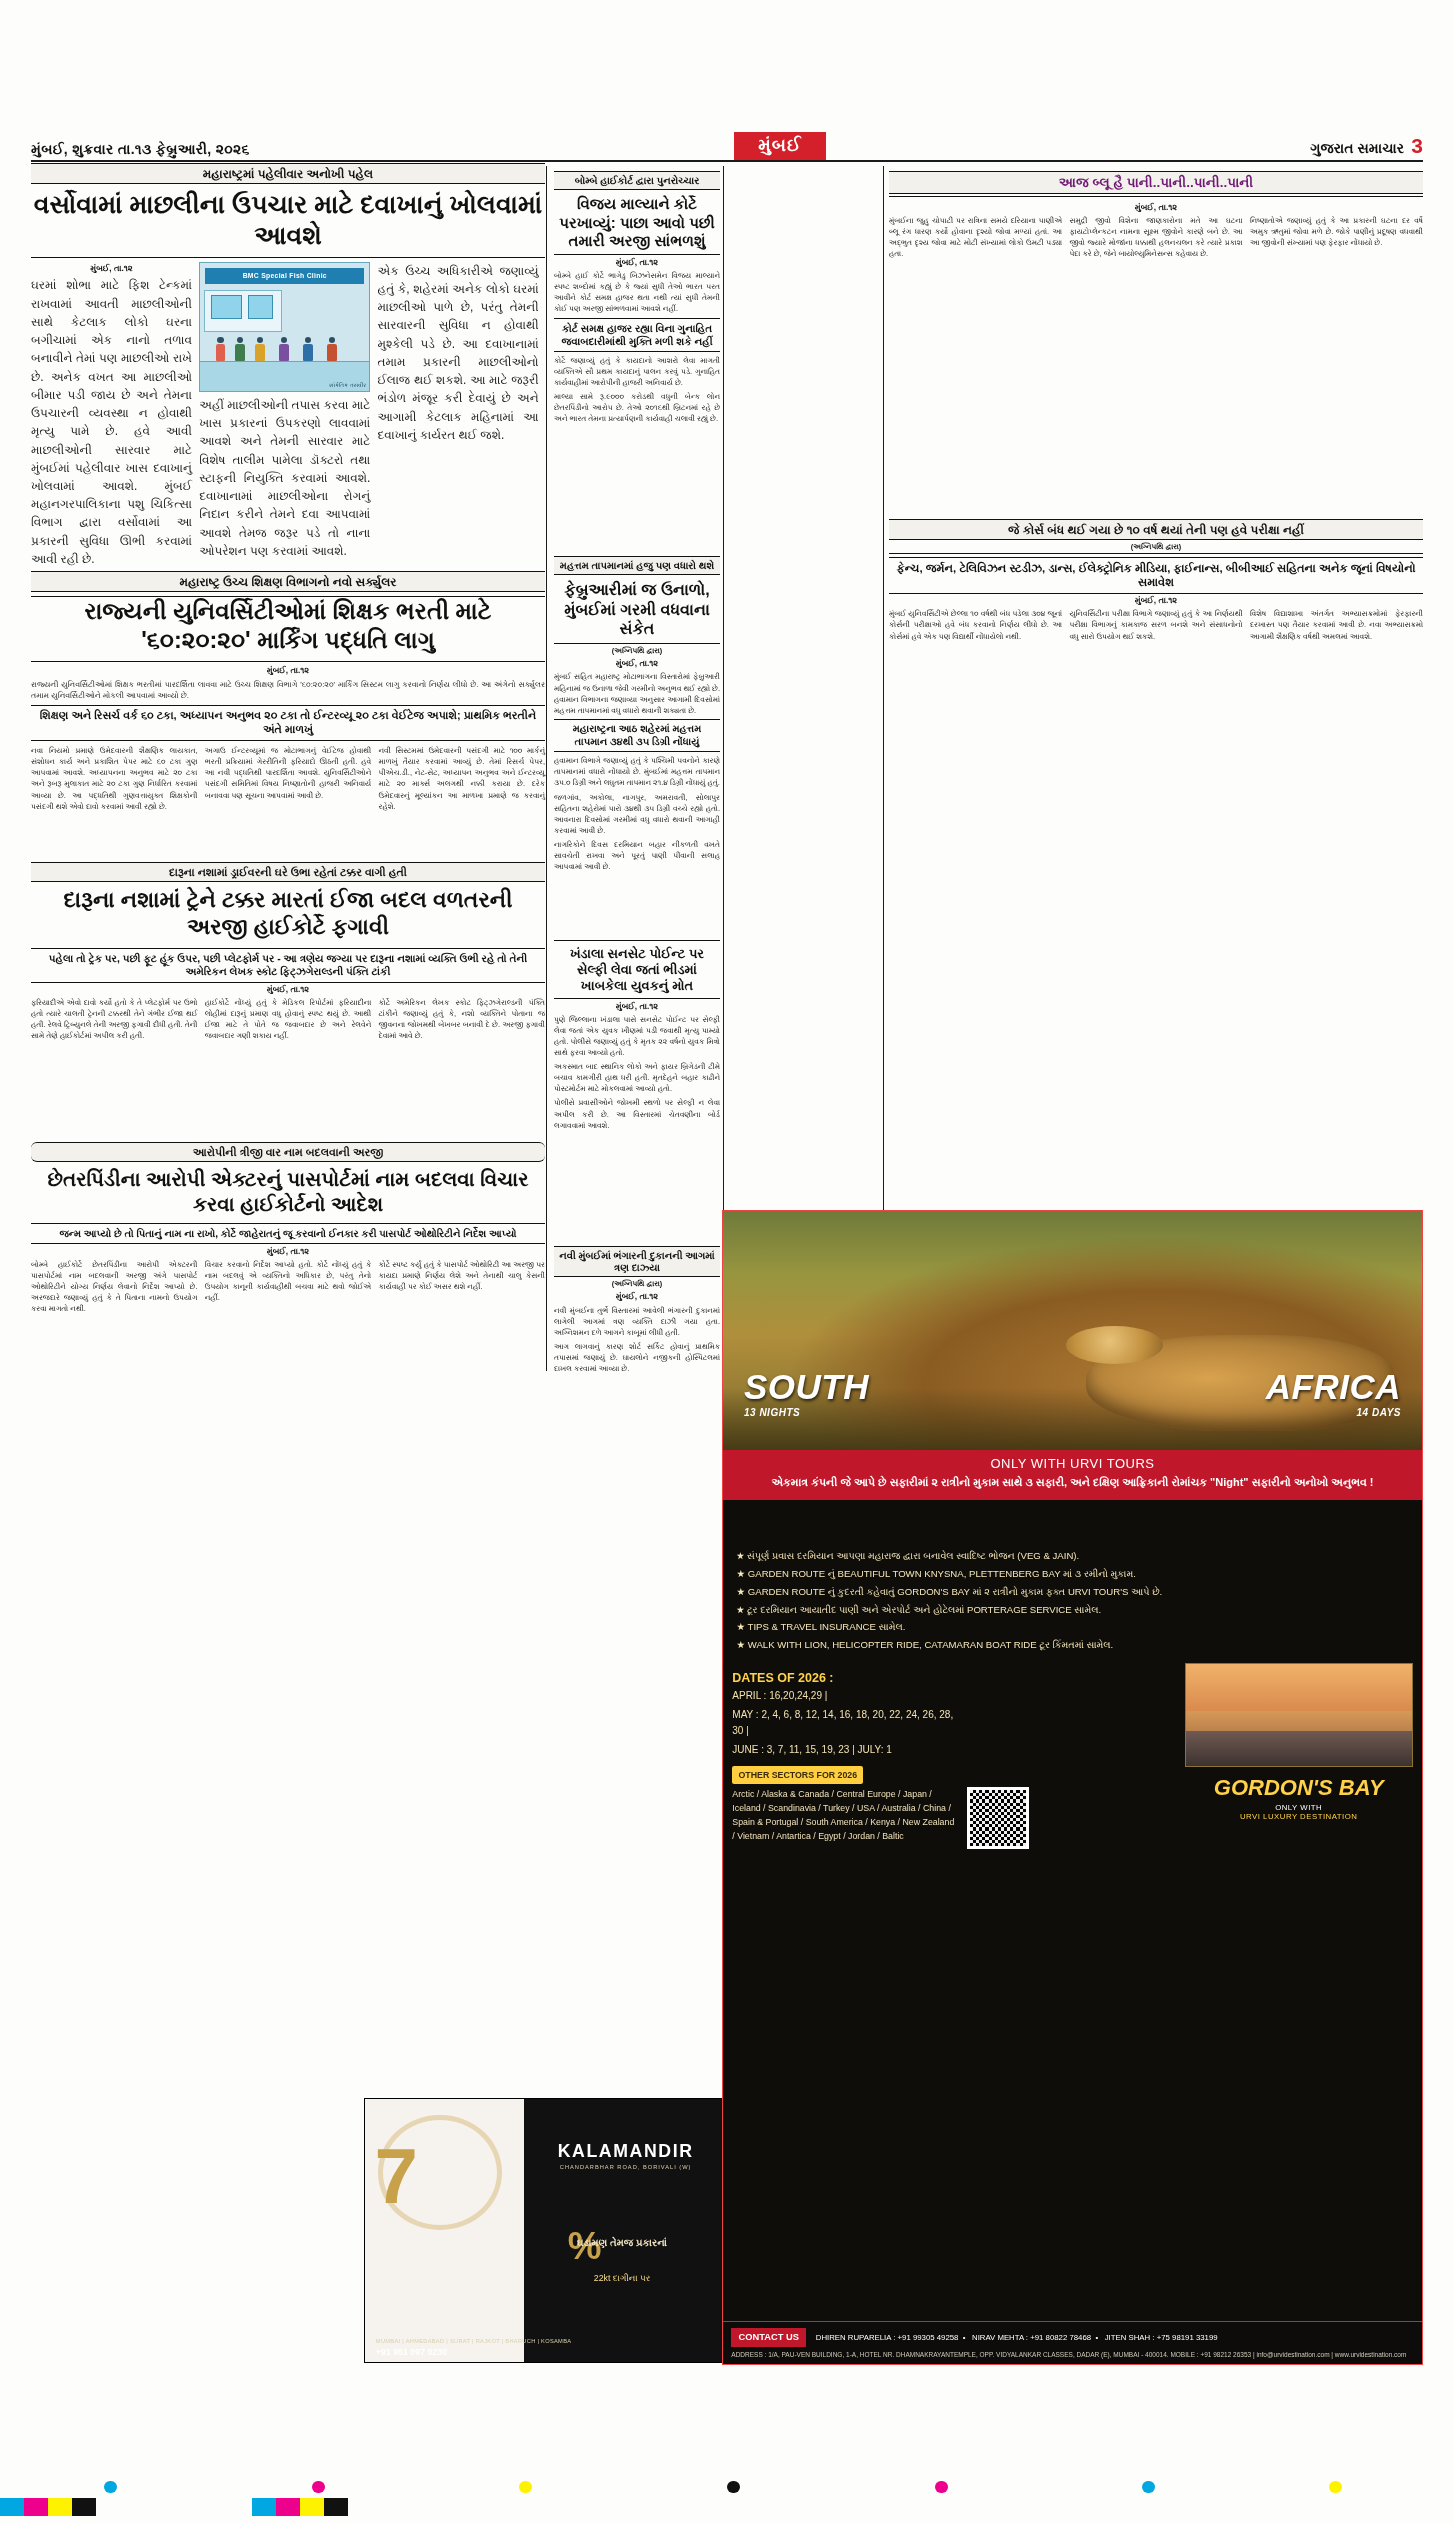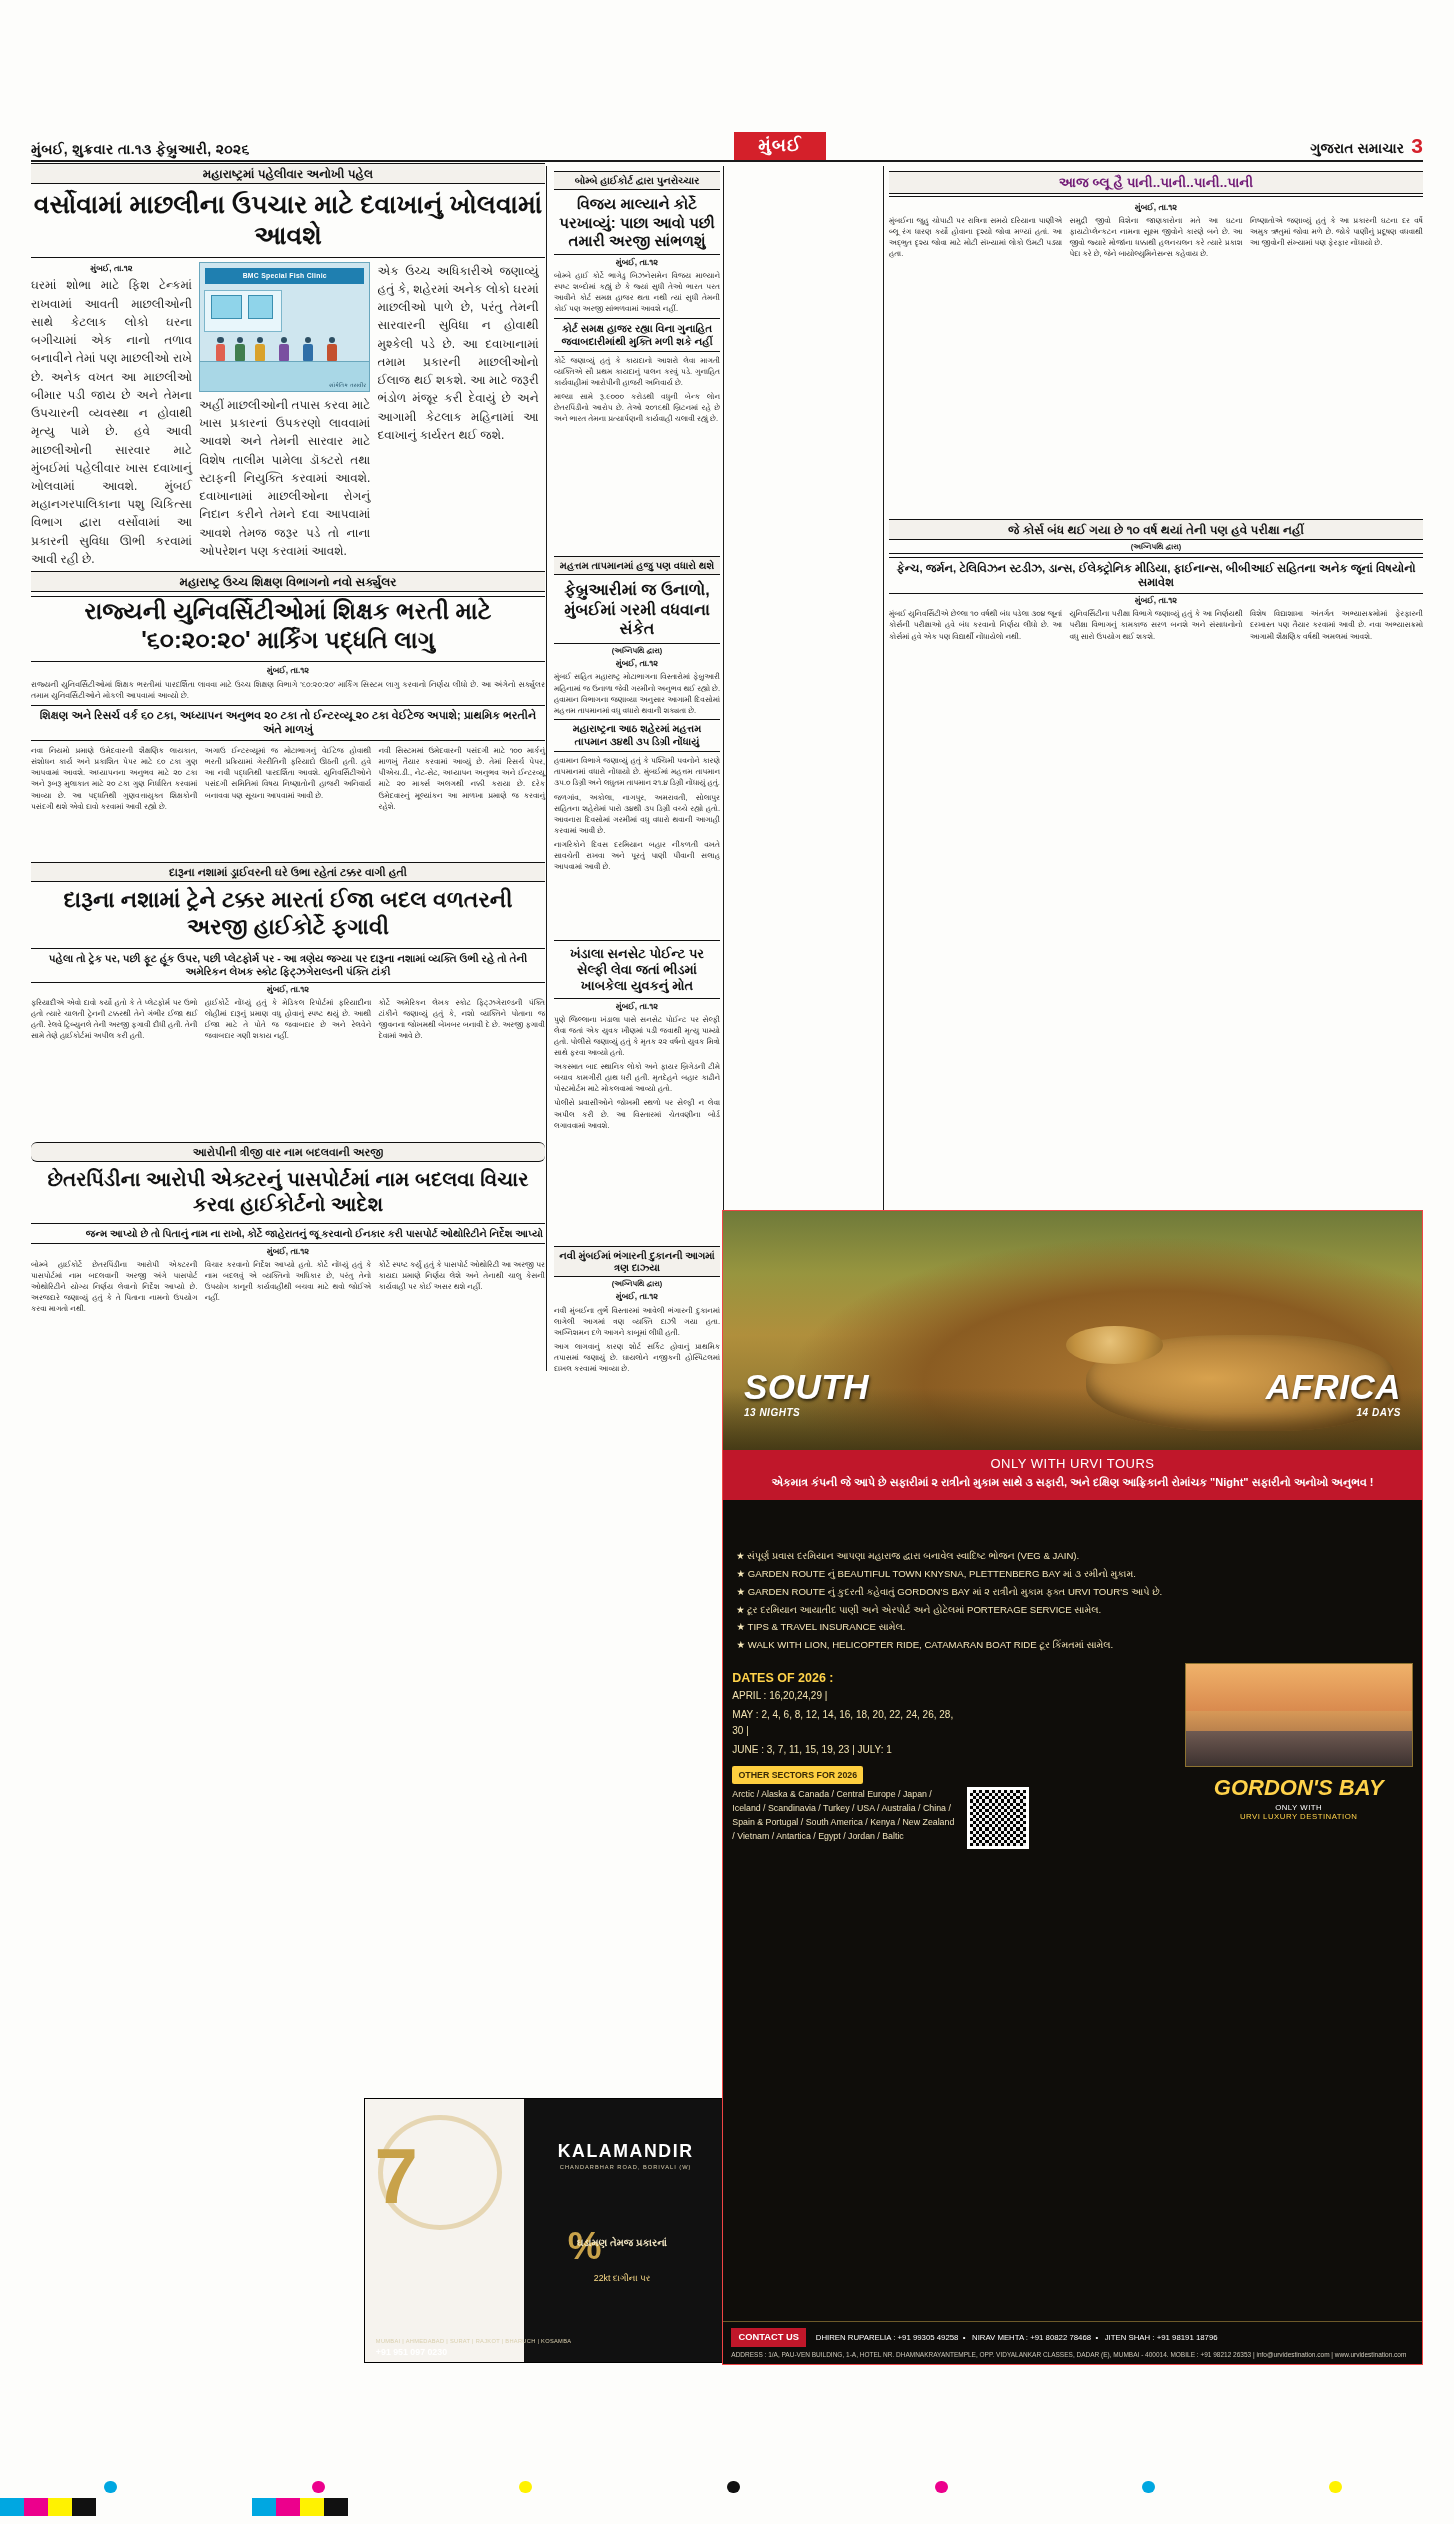--- a/index.html
+++ b/index.html
@@ -342,21 +342,21 @@
         </div>
       <div class="bcol">
           <div class="txt-sm">કોર્ટે અમેરિકન લેખક સ્કોટ ફિટ્ઝગેરાલ્ડની પંક્તિ ટાંકીને જણાવ્યું હતું કે, નશો વ્યક્તિને પોતાના જ જીવનના જોખમથી બેખબર બનાવી દે છે. અરજી ફગાવી દેવામાં આવે છે.</div>
         </div>
     </div>
   </div>
 
   <div class="blk" style="left:31px; top:1142px; width:514px;">
     <div class="hl-kicker" style="font-size:11px;border-radius:6px;">આરોપીની ત્રીજી વાર નામ બદલવાની અરજી</div>
     <div class="hl-main" style="font-size:20px;">છેતરપિંડીના આરોપી એક્ટરનું પાસપોર્ટમાં નામ બદલવા વિચાર કરવા હાઈકોર્ટનો આદેશ</div>
-    <div class="hl-sub" style="font-size:10px;text-align:right;">જન્મ આપ્યો છે તો પિતાનું નામ ના રાખો, કોર્ટે જાહેરાતનું જૂ કરવાનો ઈનકાર કરી પાસપોર્ટ ઓથોરિટીને નિર્દેશ આપ્યો</div>
+    <div class="hl-sub" style="font-size:10px;">જન્મ આપ્યો છે તો પિતાનું નામ ના રાખો, કોર્ટે જાહેરાતનું જૂ કરવાનો ઈનકાર કરી પાસપોર્ટ ઓથોરિટીને નિર્દેશ આપ્યો</div>
     <div class="dateline">મુંબઈ, તા.૧૨</div>
     <div class="body-cols">
       <div class="bcol">
           <div class="txt-sm">બોમ્બે હાઈકોર્ટે છેતરપિંડીના આરોપી એક્ટરની પાસપોર્ટમાં નામ બદલવાની અરજી અંગે પાસપોર્ટ ઓથોરિટીને યોગ્ય નિર્ણય લેવાનો નિર્દેશ આપ્યો છે. અરજદારે જણાવ્યું હતું કે તે પિતાના નામનો ઉપયોગ કરવા માગતો નથી.</div>
         </div>
       <div class="bcol">
           <div class="txt-sm">વિચાર કરવાનો નિર્દેશ આપ્યો હતો. કોર્ટે નોંધ્યું હતું કે નામ બદલવું એ વ્યક્તિનો અધિકાર છે, પરંતુ તેનો ઉપયોગ કાનૂની કાર્યવાહીથી બચવા માટે થવો જોઈએ નહીં.</div>
         </div>
       <div class="bcol">
           <div class="txt-sm">કોર્ટે સ્પષ્ટ કર્યું હતું કે પાસપોર્ટ ઓથોરિટી આ અરજી પર કાયદા પ્રમાણે નિર્ણય લેશે અને તેનાથી ચાલુ કેસની કાર્યવાહી પર કોઈ અસર થશે નહીં.</div>
@@ -517,21 +517,21 @@
       <div class="g1">GORDON'S BAY</div>
       <div class="g2">ONLY WITH</div>
       <div class="g3">URVI LUXURY DESTINATION</div>
     </div>
 
     <div class="contact-bar">
       <span class="cu">CONTACT US</span>
       <span class="names">
         <span>DHIREN RUPARELIA :  +91 99305 49258</span>&nbsp;&nbsp;•&nbsp;&nbsp;
         <span>NIRAV MEHTA :  +91 80822 78468</span>&nbsp;&nbsp;•&nbsp;&nbsp;
-        <span>JITEN SHAH :  +91 98191 18796</span>
+        <span>JITEN SHAH :  +75 98191 33199</span>
       </span>
       <div class="addr">ADDRESS : 1/A, PAU-VEN BUILDING, 1-A, HOTEL NR. DHAMNAKRAYANTEMPLE, OPP. VIDYALANKAR CLASSES, DADAR (E), MUMBAI - 400014. MOBILE : +91 98212 26353 | info@urvidestination.com | www.urvidestination.com</div>
     </div>
   </div>
 
   <div class="regmarks">
     <div class="regdot" style="left:104px; background:#00a7e1;"></div>
     <div class="regdot" style="left:312px; background:#ec008c;"></div>
     <div class="regdot" style="left:519px; background:#fff200;"></div>
     <div class="regdot" style="left:727px; background:#111;"></div>

